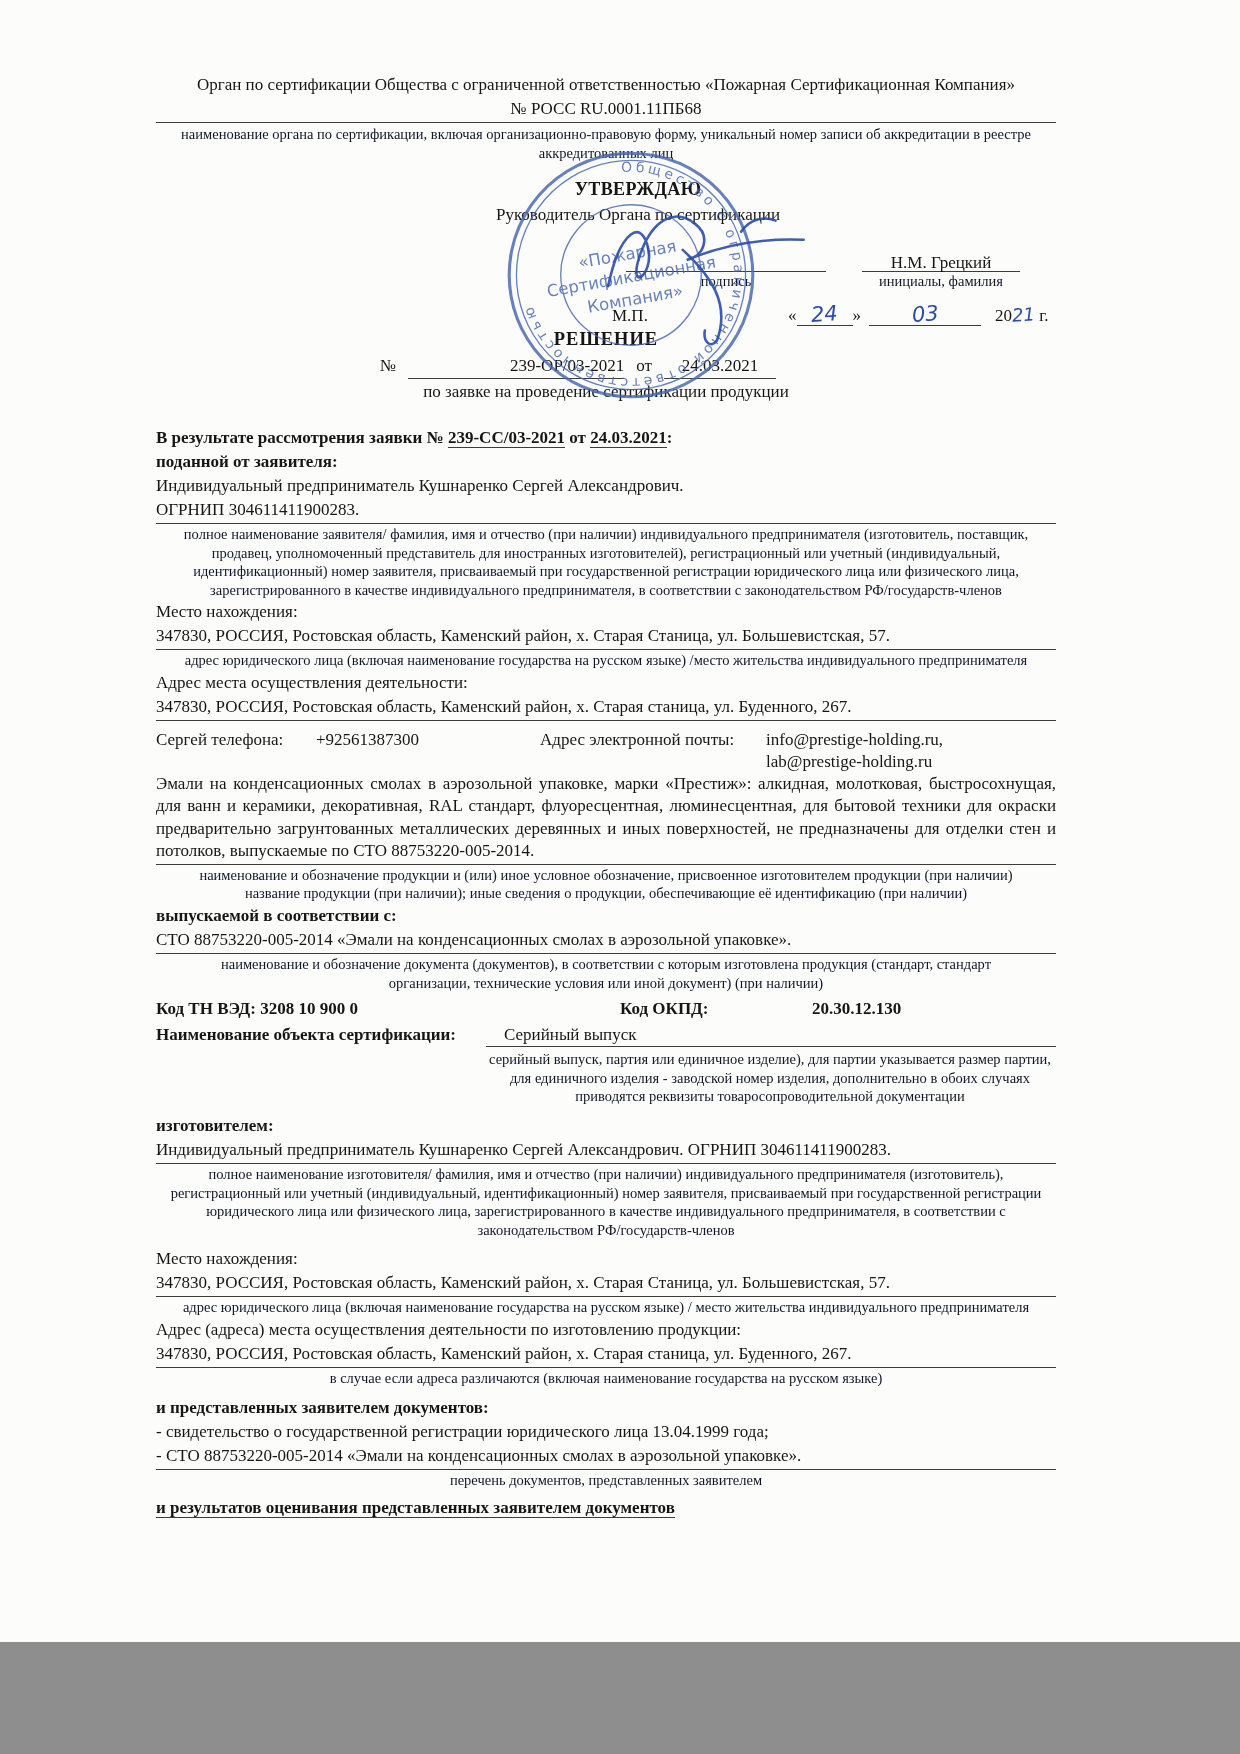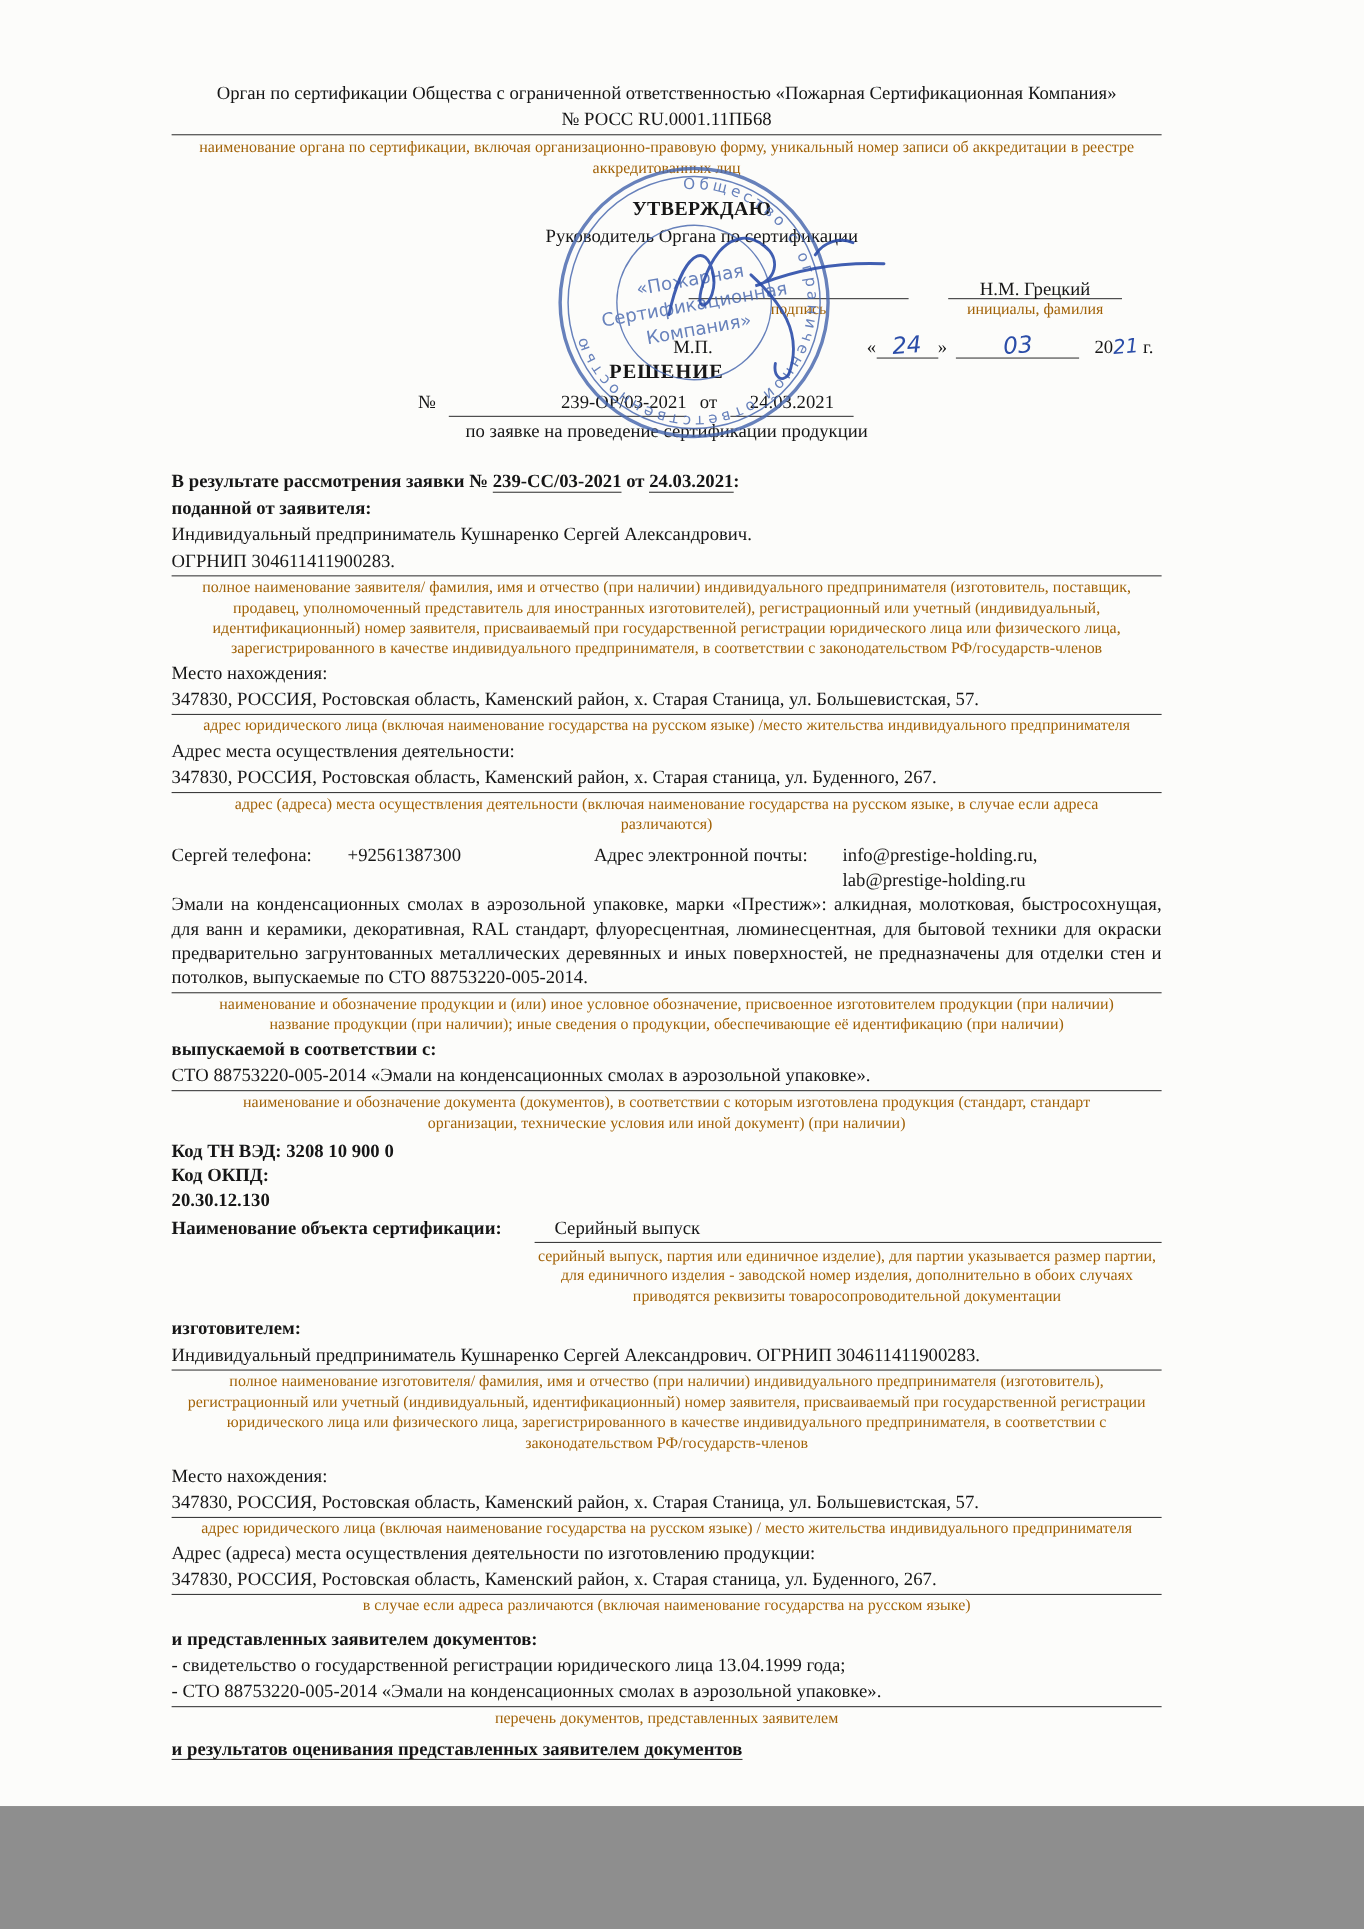--- a/index.html
+++ b/index.html
@@ -7,21 +7,21 @@
   .page {
     position:relative; width:1240px; height:1642px; margin:0 auto;
     background:#fcfcfa; overflow:hidden;
     font-family:"Liberation Serif","DejaVu Serif",serif;
     color:#161616; font-size:17px; line-height:1.3;
   }
   .content { position:absolute; left:156px; top:72px; width:900px; }
   .ctr { text-align:center; }
   .b { font-weight:bold; }
   .just { text-align:justify; }
-  .cap { font-size:14.5px; line-height:1.28; text-align:center; color:#a16207; }
+  .cap { font-size:14.5px; line-height:1.28; text-align:center; color:#0f172a; }
   .rule { border-top:1.4px solid #3c3c3c; height:0; margin:2px 0 1px 0; }
   .u { border-bottom:1.4px solid #3c3c3c; }
   .ln { margin-top:2px; }
 
   
   .hdr-cap { width:852px; margin:2px auto 0 auto; }
 
   
   .approve-title { text-align:center; font-weight:bold; font-size:18px; letter-spacing:.4px; margin:16px 0 0 64px; }
   .approve-sub   { text-align:center; margin:2px 0 0 64px; }
@@ -45,21 +45,21 @@
   .dec-num  { width:216px; text-align:right; border-bottom:1.4px solid #3c3c3c; }
   .dec-date { width:112px; text-align:center; border-bottom:1.4px solid #3c3c3c; }
 
   .intro { margin-top:24px; }
 
   
   .contact-row { display:flex; margin-top:8px; }
   .c1 { width:160px; } .c2 { width:224px; } .c3 { width:226px; } .c4 { flex:1; }
 
   
-  .code-row { display:flex; margin-top:6px; font-weight:bold;flex-direction:column; }
+  .code-row { display:flex; margin-top:6px; font-weight:bold; }
   .code1 { width:464px; } .code2 { width:192px; }
 
   
   .obj-row { display:flex; margin-top:4px;justify-content:center; }
   .obj-label { width:330px; font-weight:bold; }
   .obj-value { flex:1; border-bottom:1.4px solid #3c3c3c; padding-left:18px; }
   .obj-cap { width:572px; margin-left:328px; margin-top:3px; }
 
   .sec { margin-top:9px; }
   .final-line { margin-top:7px; font-weight:bold; }
@@ -138,21 +138,20 @@
     <div class="cap">полное наименование заявителя/ фамилия, имя и отчество (при наличии) индивидуального предпринимателя (изготовитель, поставщик, продавец, уполномоченный представитель для иностранных изготовителей), регистрационный или учетный (индивидуальный, идентификационный) номер заявителя, присваиваемый при государственной регистрации юридического лица или физического лица, зарегистрированного в качестве индивидуального предпринимателя, в соответствии с законодательством РФ/государств-членов</div>
 
     <div class="ln">Место нахождения:</div>
     <div class="ln">347830, РОССИЯ, Ростовская область, Каменский район, х. Старая Станица, ул. Большевистская, 57.</div>
     <div class="rule"></div>
     <div class="cap">адрес юридического лица (включая наименование государства на русском языке) /место жительства индивидуального предпринимателя</div>
 
     <div class="ln">Адрес места осуществления деятельности:</div>
     <div class="ln">347830, РОССИЯ, Ростовская область, Каменский район, х. Старая станица, ул. Буденного, 267.</div>
     <div class="rule"></div>
-    <div class="cap" style="width:820px;margin:0 auto;">адрес (адреса) места осуществления деятельности (включая наименование государства на русском языке, в случае если адреса различаются)</div>
 
     <div class="contact-row">
       <div class="c1">Сергей телефона:</div>
       <div class="c2">+92561387300</div>
       <div class="c3">Адрес электронной почты:</div>
       <div class="c4">
         <div>info@prestige-holding.ru,</div>
         <div>lab@prestige-holding.ru</div>
       </div>
     </div>

